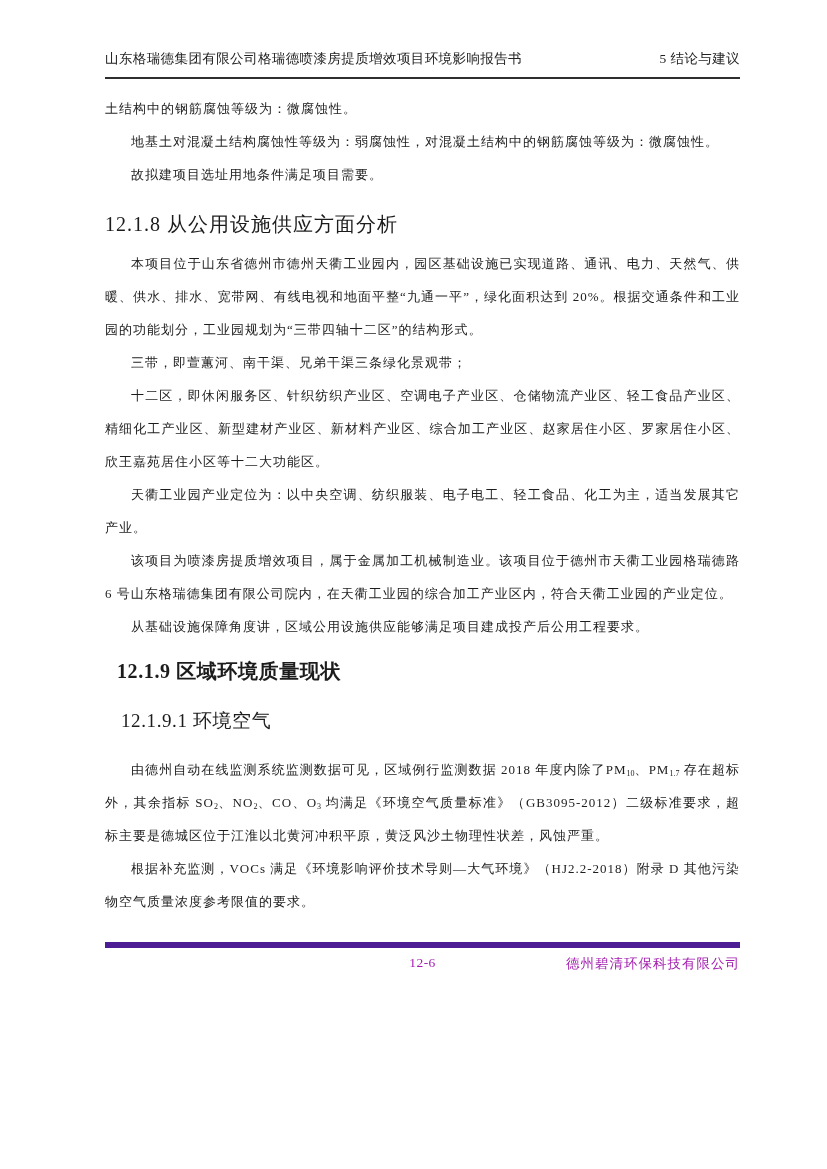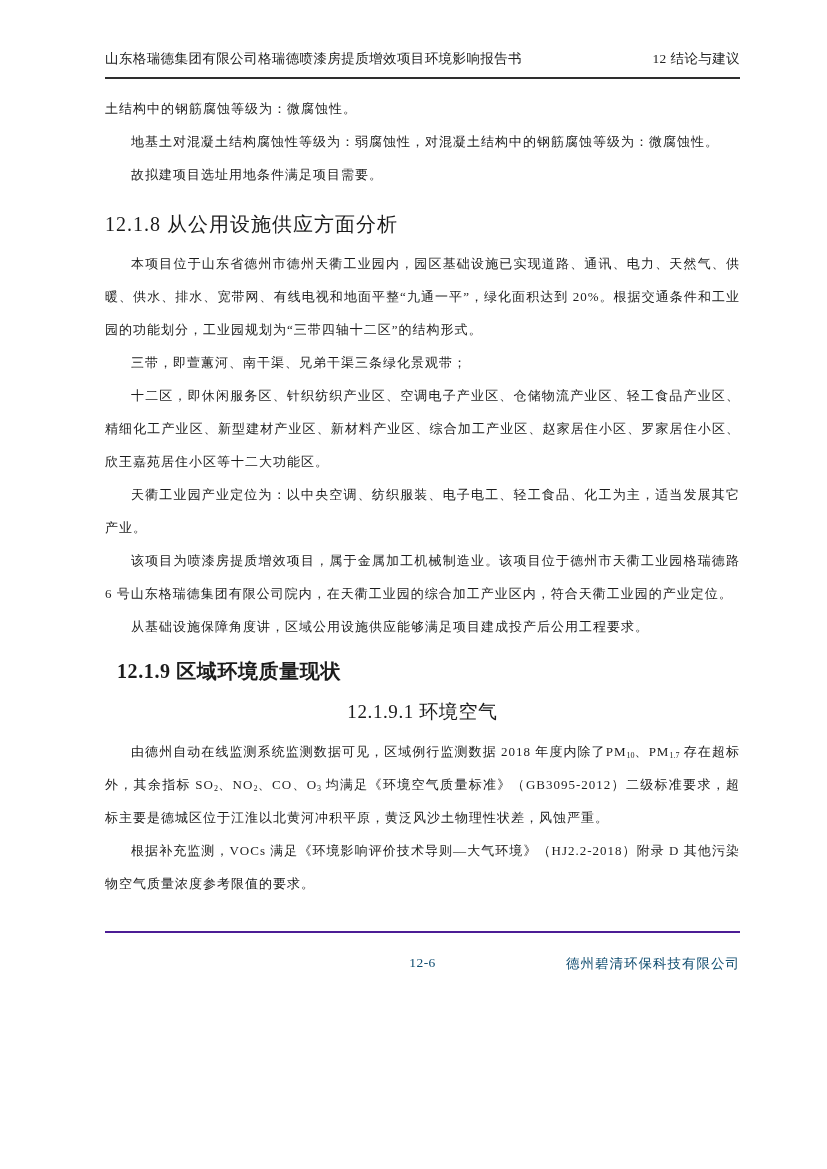--- a/index.html
+++ b/index.html
@@ -51,55 +51,55 @@
     text-align: left;
   }
   .content .h2.bold {
     font-weight: bold;
     margin: 11px 0 3px 12px;
     letter-spacing: 0.6px;
   }
   .content .h3 {
     font-size: 19px;
     line-height: 33px;
-    margin: 7px;
+    margin: 16px;
     font-weight: normal;
     letter-spacing: 0.6px;
-    text-align: center;
+    text-align: left;
   }
   .footer {
     position: absolute;
     left: 105px; right: 87px;
     bottom: 47px;
-    border-top: 2px solid #4c1d95;
-    padding-top: 22px;
+    border-top: 6px solid #4c1d95;
+    padding-top: 7px;
     height: 20px;
     font-size: 13.5px;
-    color: #0c4a6e;
+    color: #a21caf;
   }
   .footer .page-num {
     position: absolute;
     left: 0; right: 0;
     text-align: center;
     letter-spacing: 0.5px;
   }
   .footer .company {
     position: absolute;
     right: 0;
     letter-spacing: 1px;
   }
 </style>
 </head>
 <body>
 
 <div class="page">
 
   <div class="header">
     <span>山东格瑞德集团有限公司格瑞德喷漆房提质增效项目环境影响报告书</span>
-    <span>12 结论与建议</span>
+    <span>5 结论与建议</span>
   </div>
 
   <div class="content" id="doc-body">
       <p class="p">土结构中的钢筋腐蚀等级为：微腐蚀性。</p>
       <p class="p indent">地基土对混凝土结构腐蚀性等级为：弱腐蚀性，对混凝土结构中的钢筋腐蚀等级为：微腐蚀性。</p>
       <p class="p indent">故拟建项目选址用地条件满足项目需要。</p>
       <div class="h2">12.1.8  从公用设施供应方面分析</div>
       <p class="p indent">本项目位于山东省德州市德州天衢工业园内，园区基础设施已实现道路、通讯、电力、天然气、供暖、供水、排水、宽带网、有线电视和地面平整“九通一平”，绿化面积达到 20%。根据交通条件和工业园的功能划分，工业园规划为“三带四轴十二区”的结构形式。</p>
       <p class="p indent">三带，即萱蕙河、南干渠、兄弟干渠三条绿化景观带；</p>
       <p class="p indent">十二区，即休闲服务区、针织纺织产业区、空调电子产业区、仓储物流产业区、轻工食品产业区、精细化工产业区、新型建材产业区、新材料产业区、综合加工产业区、赵家居住小区、罗家居住小区、欣王嘉苑居住小区等十二大功能区。</p>

